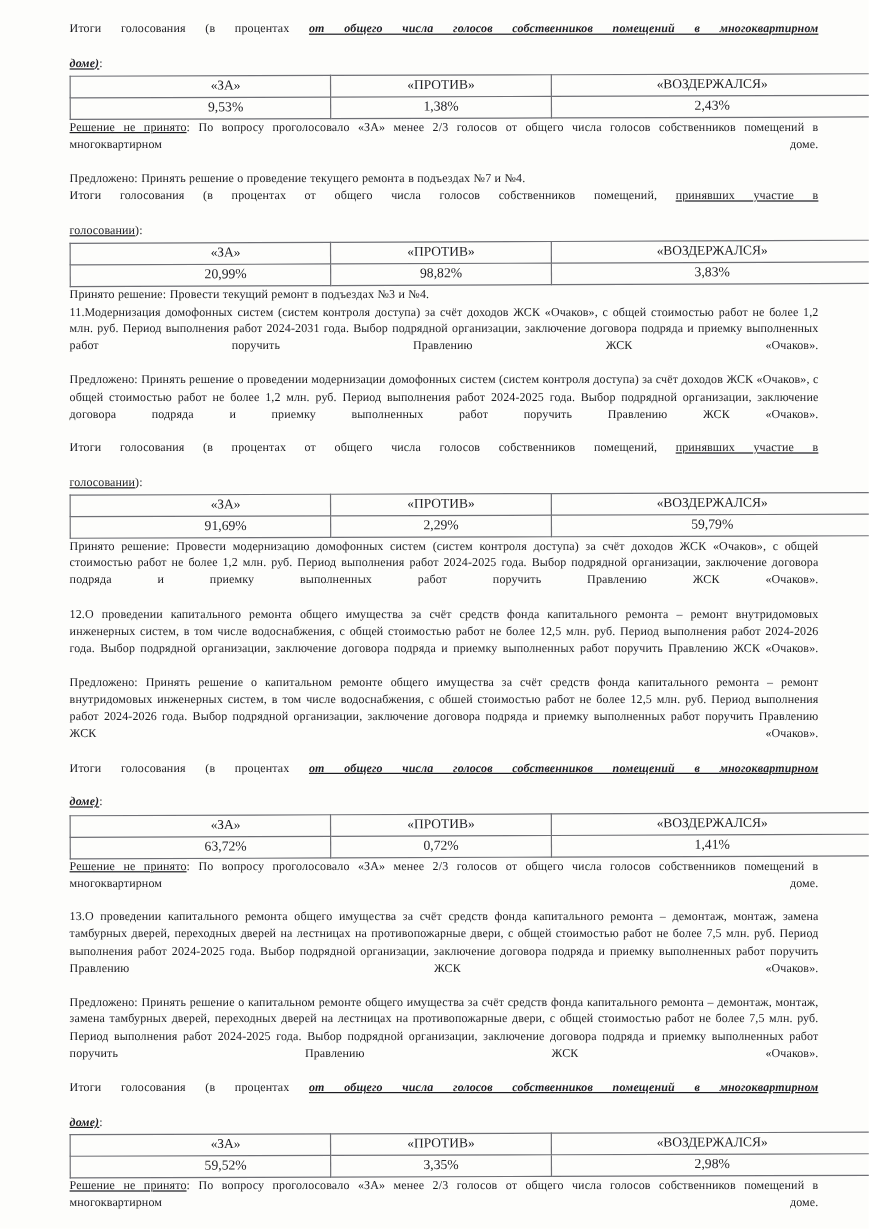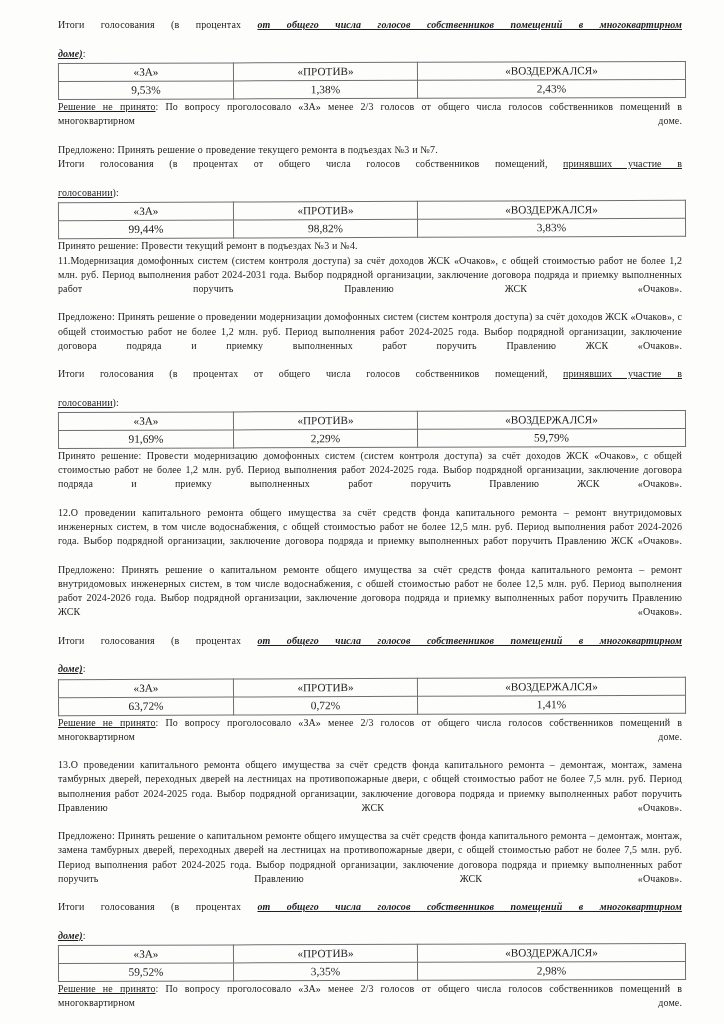--- a/index.html
+++ b/index.html
@@ -63,21 +63,21 @@
   }
   table.vote td {
     border: 1px solid #6f7076;
     font-size: 11.3px;
     height: 17px;
     text-align: center;
     vertical-align: middle;
     padding: 0;
     line-height: 15px;
   }
-  table.vote td.c1 { width: 174px; }
+  table.vote td.c1 { width: 174px; padding-left: 42px; }
   table.vote td.c2 { width: 183px; }
   table.vote td.c3 { width: 267px; }
   table.vote tr.hdr td { font-size: 11.2px; }
   table.vote tr.val td { font-size: 11.4px; }
 
   
   .skew-a { transform: rotate(-0.18deg); }
   .skew-b { transform: rotate(-0.22deg); }
 </style>
 </head>
@@ -99,33 +99,33 @@
       <tr class="val">
         <td class="c1">9,53%</td>
         <td class="c2">1,38%</td>
         <td class="c3">2,43%</td>
       </tr>
     </tbody>
       </table>
 
     <p class="para just"><span class="lbl-u">Решение не принято</span><span>: По вопросу проголосовало «ЗА» менее 2/3 голосов от общего числа голосов собственников помещений в многоквартирном доме.</span></p>
 
-    <p class="para"><span>Предложено</span><span>: Принять решение о  проведение текущего ремонта в подъездах №3 и №7.</span></p>
+    <p class="para"><span>Предложено</span><span>: Принять решение о  проведение текущего ремонта в подъездах №7 и №4.</span></p>
     <p class="para just"><span>Итоги голосования (в процентах от общего числа голосов собственников помещений, </span><span class="u">принявших участие в</span></p>
     <p class="para"><span class="u">голосовании</span><span>):</span></p>
 
     <table class="vote skew-b">
       <tbody>
           <tr class="hdr">
         <td class="c1">«ЗА»</td>
         <td class="c2">«ПРОТИВ»</td>
         <td class="c3">«ВОЗДЕРЖАЛСЯ»</td>
       </tr>
       <tr class="val">
-        <td class="c1">99,44%</td>
+        <td class="c1">20,99%</td>
         <td class="c2">98,82%</td>
         <td class="c3">3,83%</td>
       </tr>
     </tbody>
       </table>
 
     <p class="para"><span>Принято решение</span><span>: Провести текущий ремонт в подъездах №3 и №4.</span></p>
 
     <p class="para just"><span>11.</span><span>Модернизация домофонных систем (систем контроля доступа) за счёт доходов ЖСК «Очаков», с общей стоимостью работ не более 1,2 млн. руб. Период выполнения работ 2024-2031 года. Выбор подрядной организации, заключение договора подряда и приемку выполненных работ поручить Правлению ЖСК «Очаков».</span></p>
     <p class="para just"><span>Предложено</span><span>: Принять решение о проведении  модернизации домофонных систем (систем контроля доступа) за счёт доходов ЖСК «Очаков», с общей стоимостью работ не более 1,2 млн. руб. Период выполнения работ 2024-2025 года. Выбор подрядной организации, заключение договора подряда и приемку выполненных работ поручить Правлению ЖСК «Очаков».</span></p>

